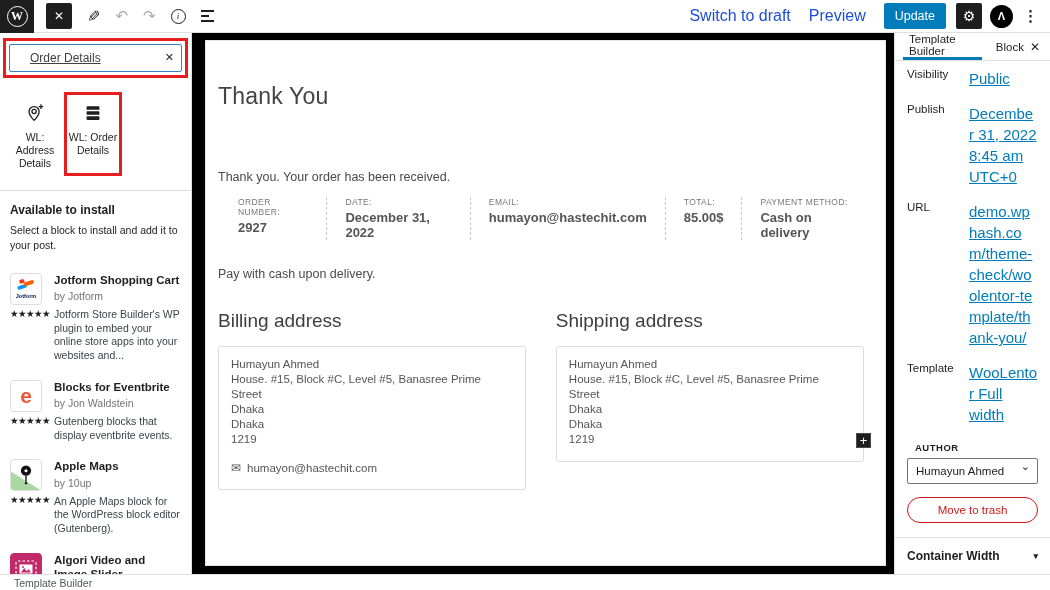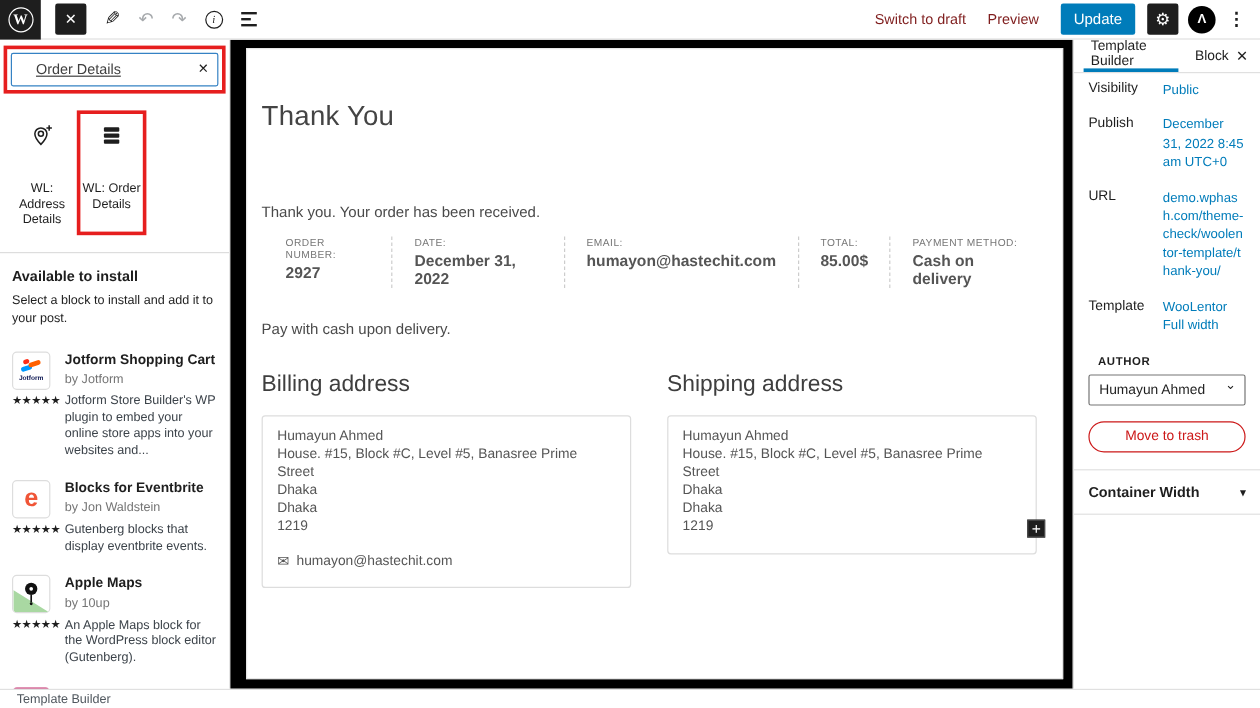--- a/index.html
+++ b/index.html
@@ -12,34 +12,34 @@
   .wp-logo .circ { width:21px; height:21px; border:1.5px solid #fff; border-radius:50%; color:#fff; font-family:"Liberation Serif",serif; font-weight:bold; font-size:12px; display:flex; align-items:center; justify-content:center; }
   .inserter-toggle { width:26px; height:26px; background:#1e1e1e; color:#fff; border-radius:2px; margin-left:12px; display:flex; align-items:center; justify-content:center; font-size:12px; cursor:pointer; }
   .tool-ic { margin-left:15px; font-size:15px; color:#1e1e1e; }
   .tool-ic.dis { color:#a7aaad; }
   .pencil { transform:scaleX(-1); font-size:16px; }
   .info-circ { width:15px; height:15px; border:1.5px solid #1e1e1e; border-radius:50%; font-size:9px; font-style:italic; font-family:"Liberation Serif",serif; display:flex; align-items:center; justify-content:center; }
   .listview { display:flex; flex-direction:column; gap:3px; }
   .listview i { display:block; height:1.8px; background:#1e1e1e; }
   .listview i:nth-child(1){width:13px;} .listview i:nth-child(2){width:8px;} .listview i:nth-child(3){width:13px;}
   .header-right { margin-left:auto; display:flex; align-items:center; }
-  .hlink { color:#7f1d1d; font-size:12px; text-decoration:none; margin-right:18px; cursor:pointer; }
+  .hlink { color:#1d4ed8; font-size:16px; text-decoration:none; margin-right:18px; cursor:pointer; }
   .update-btn { background:#007cba; color:#fff; border:none; border-radius:2px; font-size:12.5px; padding:6px 11px; cursor:pointer; font-family:inherit; }
   .gear-btn { width:26px; height:26px; background:#1e1e1e; border-radius:2px; color:#fff; display:flex; align-items:center; justify-content:center; font-size:14px; margin-left:10px; cursor:pointer; }
   .a-logo { width:23px; height:23px; background:#000; border-radius:50%; color:#fff; font-size:11px; font-weight:bold; display:flex; align-items:center; justify-content:center; margin-left:8px; cursor:pointer; }
   .kebab { font-size:15px; font-weight:bold; margin:0 12px 0 10px; letter-spacing:0; cursor:pointer; }
 
   
   .left-panel { position:absolute; top:33px; left:0; width:192px; bottom:16px; background:#fff; border-right:1px solid #e0e0e0; overflow:hidden; }
   .search-annot { margin:5px 3px 0 3px; border:3px solid #e61e1e; padding:3px; }
   .search-wrap { position:relative; }
   .search-input { width:100%; height:28px; border:1.5px solid #3582c4; border-radius:2px; font-size:12px; padding:0 26px 0 20px; font-family:inherit; color:#404040; outline:none;text-decoration:underline; }
   .search-clear { position:absolute; right:8px; top:7px; font-size:11px; color:#1e1e1e; cursor:pointer; }
   .block-grid { display:flex; padding:14px 6px 10px 6px; }
-  .block-cell { width:58px; display:flex; flex-direction:column; align-items:center; padding:8px 0 6px; cursor:pointer;gap:20px; }
+  .block-cell { width:58px; display:flex; flex-direction:column; align-items:center; padding:8px 0 6px; cursor:pointer; }
   .block-cell.annot { border:3px solid #e61e1e; padding:5px 0 3px; }
   .block-cell .bicon { height:26px; display:flex; align-items:center; justify-content:center; }
   .block-cell .blabel { font-size:10.5px; line-height:1.25; text-align:center; margin-top:5px; color:#1e1e1e; }
   .panel-divider { border-top:1px solid #ddd; margin-top:4px; }
   .avail { padding:12px 10px 0 10px; }
   .avail-title { font-size:12px; font-weight:bold; }
   .avail-desc { font-size:10.5px; margin-top:6px; line-height:1.35; color:#1e1e1e; }
   .plugin-list { padding:4px 10px 0 10px; }
   .plugin-item { display:flex; gap:10px; margin-top:17px; }
   .plugin-left { width:34px; flex:none; }
@@ -78,21 +78,21 @@
   
   .sidebar { position:absolute; top:33px; right:0; width:156px; bottom:16px; background:#fff; border-left:1px solid #e0e0e0; }
   .sb-tabs { display:flex; align-items:stretch; height:28px; border-bottom:1px solid #e0e0e0; }
   .sb-tab { font-size:11.5px; display:flex; align-items:center; padding:0 6px; margin-left:8px; color:#1e1e1e; cursor:pointer; }
   .sb-tab.active { border-bottom:3px solid #007cba; font-weight:500; }
   .sb-close { margin-left:auto; margin-right:10px; align-self:center; font-size:12px; cursor:pointer; }
   .sb-panel-h { display:flex; align-items:center; padding:11px 12px; font-size:12px; font-weight:bold; cursor:pointer; }
   .sb-panel-h .chev { margin-left:auto; font-size:10px; color:#1e1e1e; }
   .sb-row { display:flex; padding:7px 12px; }
   .sb-label { width:62px; flex:none; font-size:11.5px; color:#1e1e1e; }
-  .sb-value { flex:1; font-size:11px; color:#007cba; line-height:1.4; word-break:break-word; cursor:pointer; }
+  .sb-value { flex:1; font-size:15px; color:#007cba; line-height:1.4; word-break:break-word; cursor:pointer;text-decoration:underline; }
   .sb-author-label { padding:10px 20px 0; font-size:9.5px; font-weight:bold; letter-spacing:.5px; text-transform:uppercase; color:#1e1e1e; }
   .select-wrap { margin:5px 12px 0; position:relative; }
   .author-select { width:100%; height:26px; border:1px solid #757575; border-radius:2px; font-size:11.5px; padding:0 20px 0 8px; font-family:inherit; color:#1e1e1e; background:#fff; appearance:none; -webkit-appearance:none; }
   .select-wrap:after { content:"⌄"; position:absolute; right:8px; top:2px; font-size:11px; pointer-events:none; color:#1e1e1e; }
   .trash-btn { display:block; margin:13px 12px 14px; width:calc(100% - 24px); background:#fff; border:1px solid #cc1818; color:#cc1818; border-radius:13px; font-size:11.5px; padding:6px 0; text-align:center; cursor:pointer; font-family:inherit; }
   .sb-section { border-top:1px solid #e0e0e0; border-bottom:1px solid #e0e0e0; }
   .sb-section .chev { font-size:9px; }
 
   
   .footer { position:absolute; left:0; right:0; bottom:0; height:16px; background:#fff; border-top:1px solid #e0e0e0; display:flex; align-items:center; }

